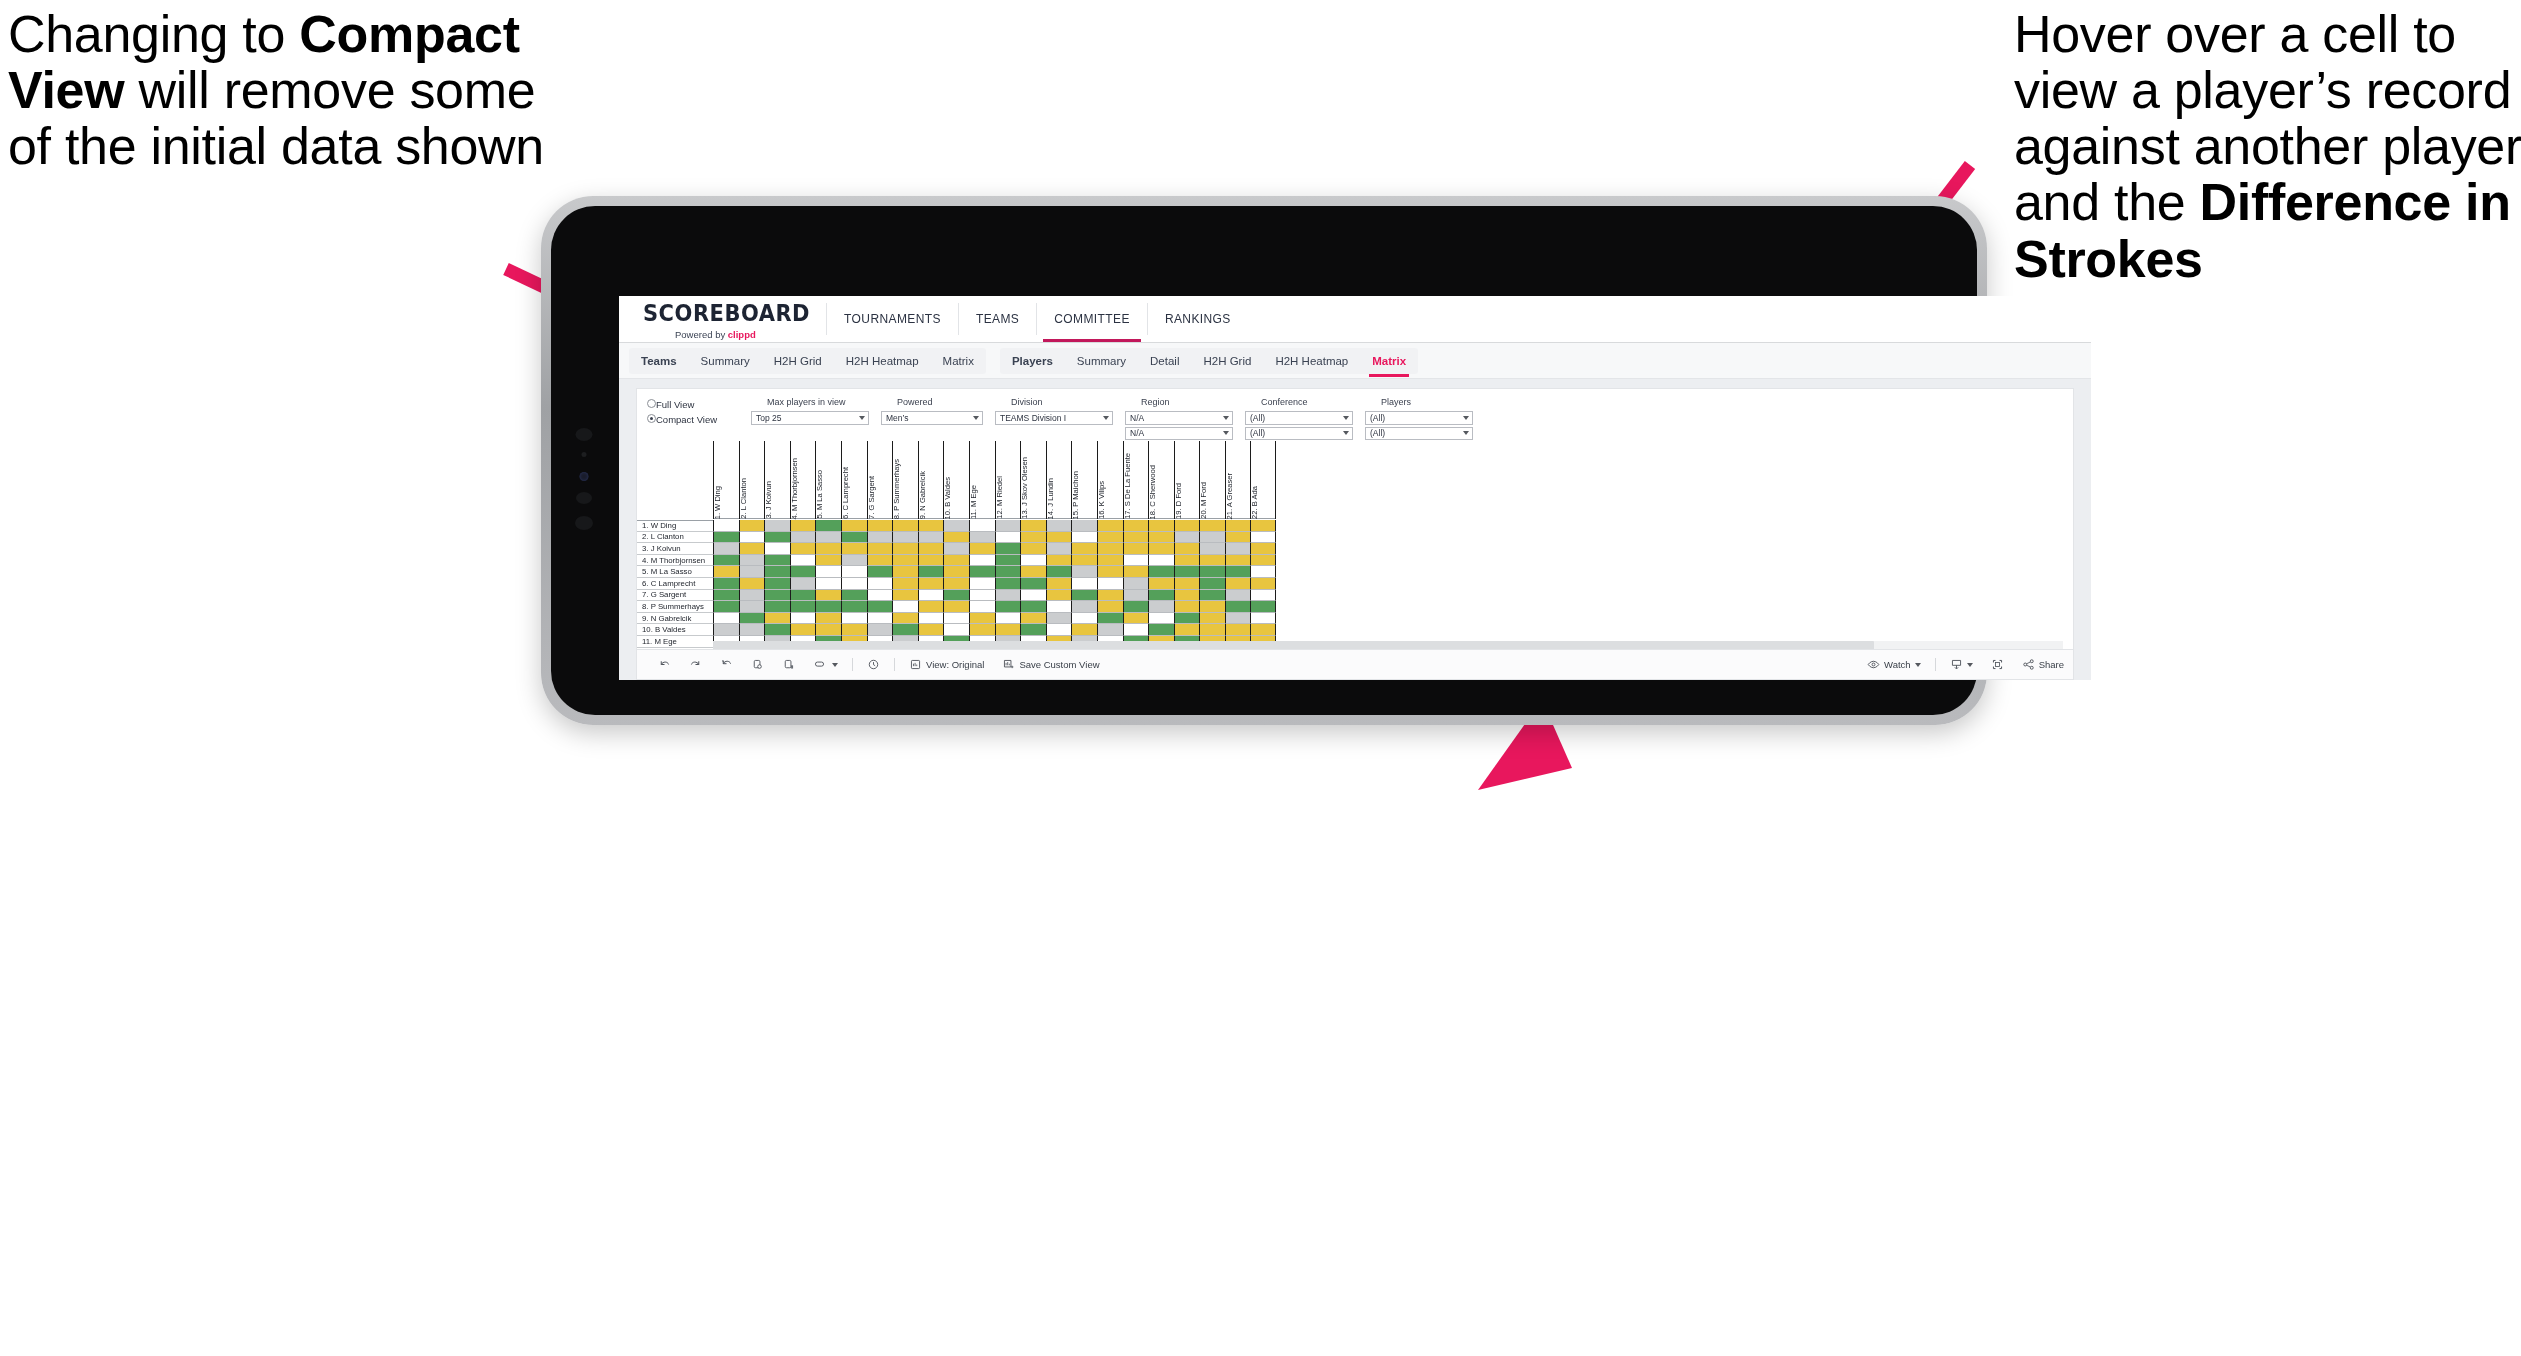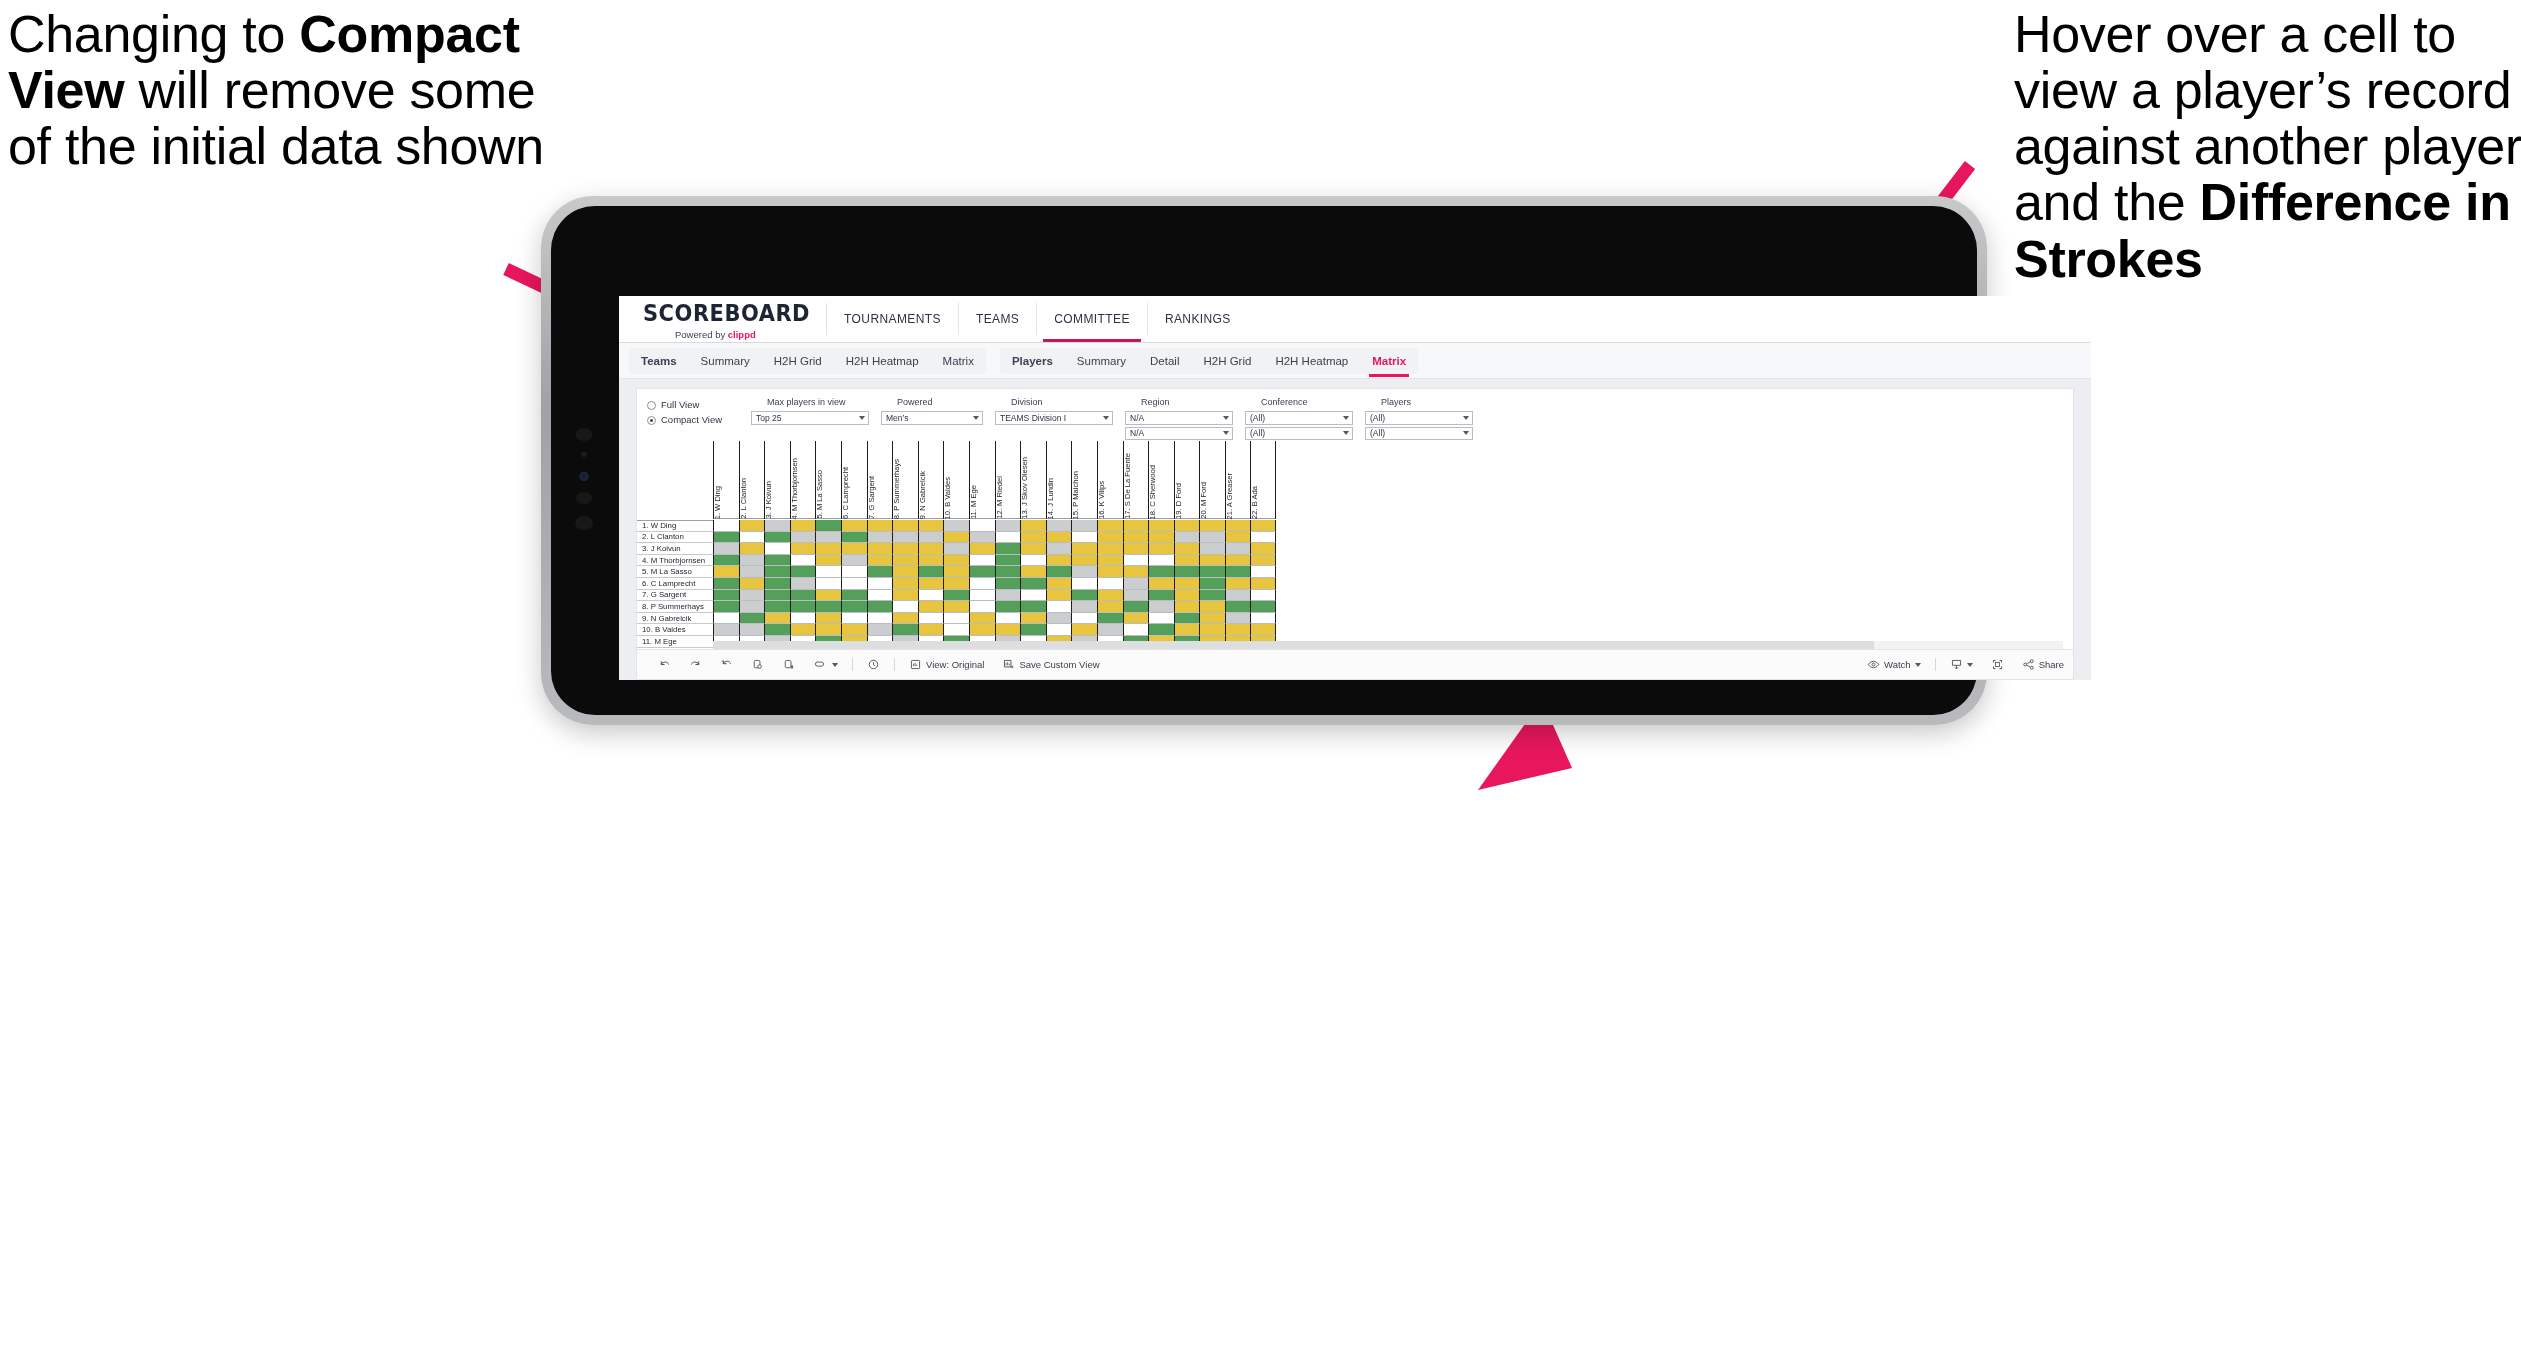--- a/index.html
+++ b/index.html
@@ -117,21 +117,21 @@
   .fselect {
     height:13.5px; border:1px solid #b9bcc2; background:#fff;
     font-size:8.5px; color:#2d3340; display:flex; align-items:center;
     padding-left:4px; position:relative; margin-bottom:2px;
   }
   .fselect .caret {
     position:absolute; right:3px; top:50%; transform:translateY(-50%);
     width:0;height:0;border-left:3px solid transparent;border-right:3px solid transparent;border-top:4px solid #55595f;
   }
   .radiowrap { display:flex; flex-direction:column; gap:4px; padding-top:2px; width:92px; }
-  .radio { display:flex; align-items:flex-end; gap:5px; font-size:9.5px; color:#2d3340; }
+  .radio { display:flex; align-items:flex-start; font-size:9.5px; color:#2d3340; }
   .rdot { width:9px;height:9px;border-radius:50%;border:1px solid #8b8f96; background:#fff; position:relative; flex:none; }
   .rdot.on::after { content:""; position:absolute; inset:2px; border-radius:50%; background:#3c4250; }
 
   
   #matrixwrap { position:absolute; left:0; right:0; top:52px; bottom:0; }
   #colheads {
     position:absolute; left:76px; top:0; height:78px; display:flex;
     border-bottom:1px solid #9aa0a6;
   }
   .colhead {

